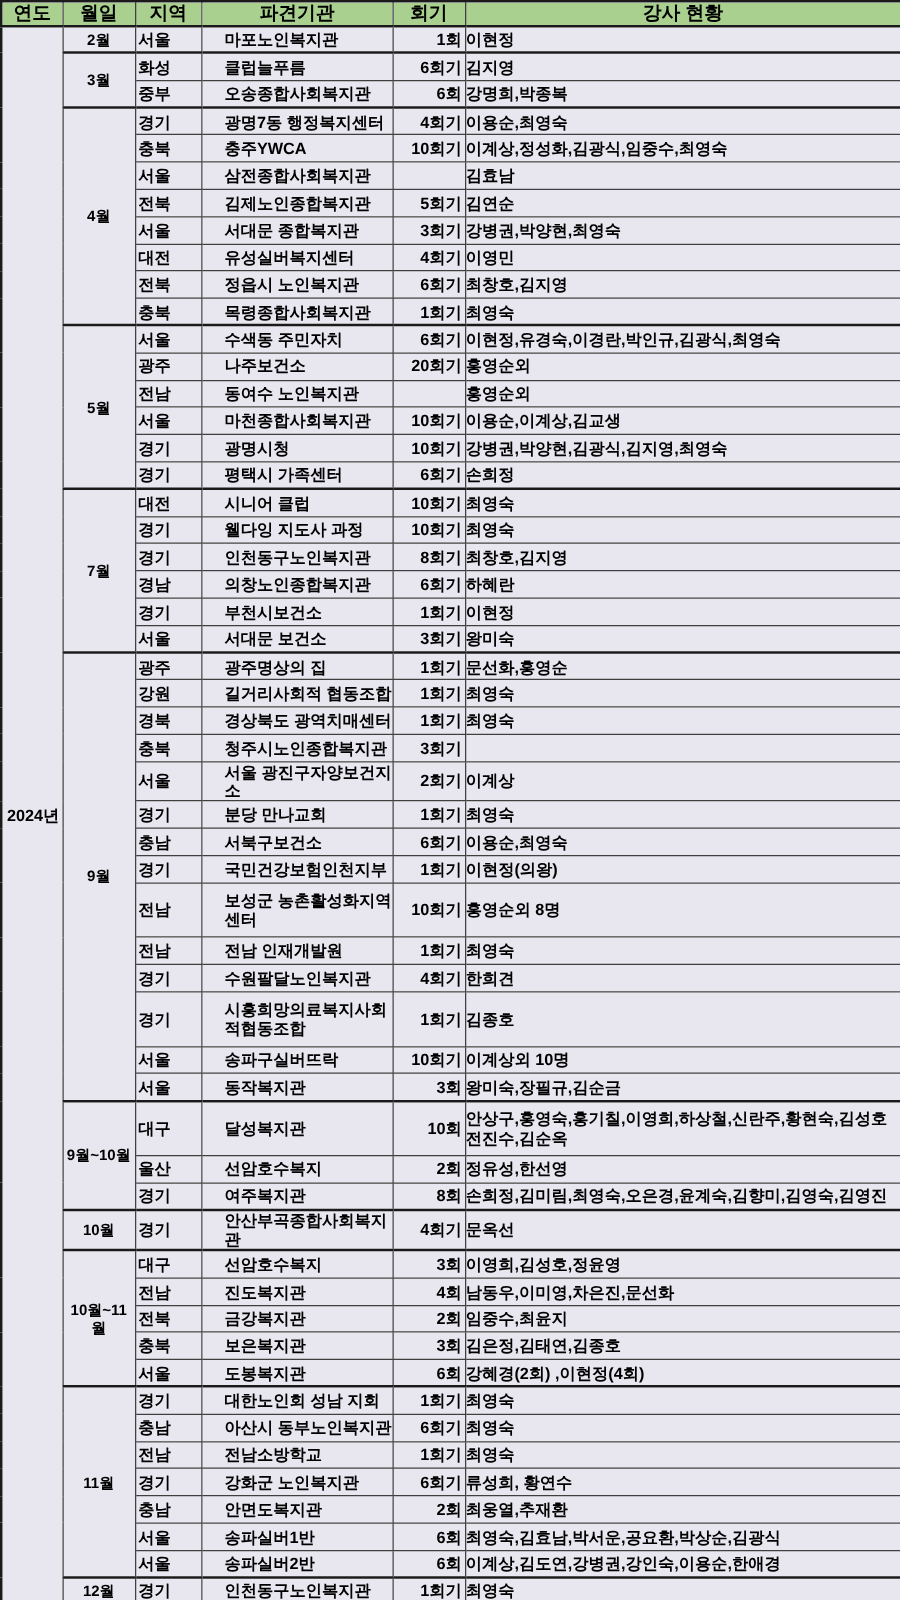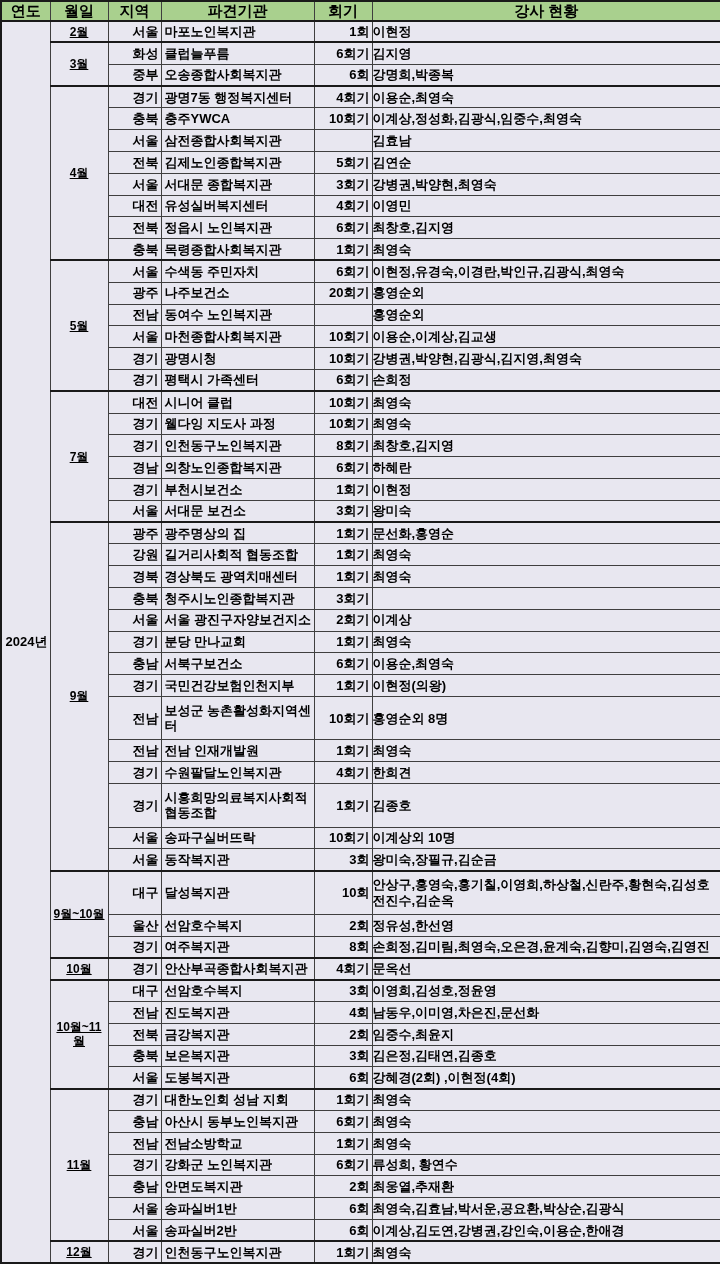--- a/index.html
+++ b/index.html
@@ -34,23 +34,23 @@
   th{
     background:var(--header-bg);
     font-size:15px;
     text-align:center;
     border-bottom:2px solid var(--border-strong);
   }
   tr.single{height:21.8px;}
   tr.tall{height:43.6px;}
   tr.gstart td{border-top:2px solid var(--border-strong);}
   td.c-year{text-align:right;font-size:13px;}
-  td.c-month{text-align:center;font-size:12px;word-break:break-all;text-decoration:underline;}
-  td.c-region{text-align:right;}
-  td.c-org{text-align:left;padding-left:3px;padding-right:0;word-break:break-all;margin-top:25px;}
+  td.c-month{text-align:center;font-size:12px;word-break:break-all;}
+  td.c-region{text-align:left;}
+  td.c-org{text-align:left;padding-left:18px;padding-right:0;word-break:break-all;margin-top:25px;}
   td.c-sessions{text-align:right;}
   td.c-instructors{text-align:left;padding-left:0;padding-right:0;word-break:break-all;}
 </style>
 </head>
 <body>
 
 <table>
   <colgroup>
     <col style="width:49px">
     <col style="width:58px">

